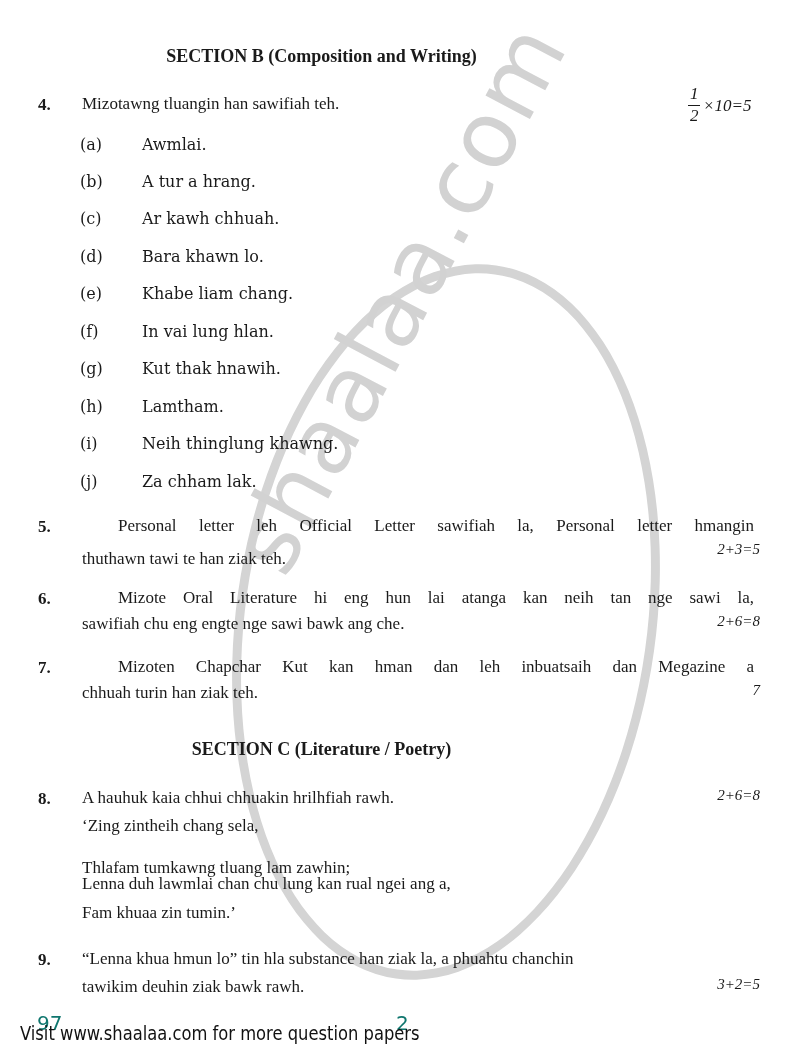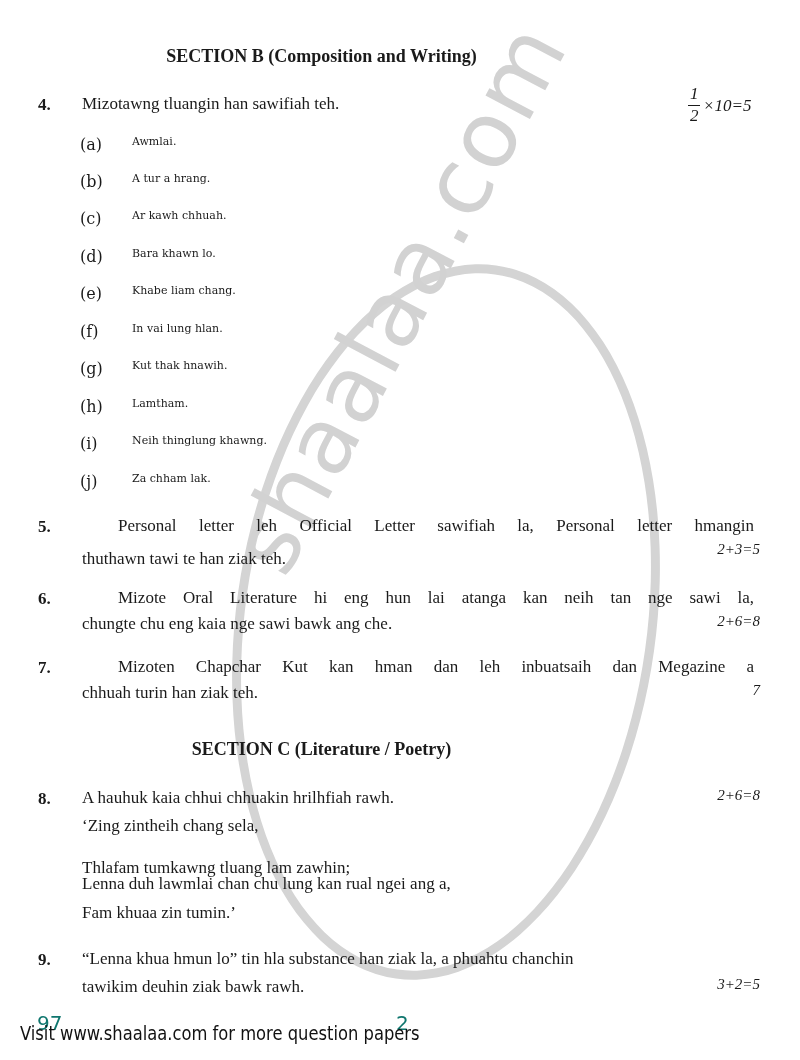--- a/index.html
+++ b/index.html
@@ -36,22 +36,22 @@
   .qtext.justify-full { text-align: justify; text-align-last: justify; width: 636px; margin-left: 36px; }
   .marks {
     position: absolute; right: 40px; font-style: italic;
     font-family: "Liberation Serif", serif; font-size: 15px;
   }
   .sub-label {
     position: absolute; left: 80px;
     font-family: "DejaVu Serif", serif; font-size: 16px;
   }
   .sub-text {
-    position: absolute; left: 132px;
-    font-family: "DejaVu Serif", serif; font-size: 11px;
+    position: absolute; left: 142px;
+    font-family: "DejaVu Serif", serif; font-size: 16px;
   }
   .poem-line {
     position: absolute; left: 82px;
     font-family: "Liberation Serif", serif; font-size: 17px;
   }
   .frac {
     position: absolute; left: 690px; top: 84px;
     font-family: "Liberation Serif", serif; font-style: italic; font-size: 17px;
   }
   .frac .num { position: absolute; left: 0; top: 0; }
@@ -120,21 +120,21 @@
     <span class="sub-text" style="top:472px;">Za chham lak.</span>
   </div>
 
   <div class="qnum" style="top:517px;">5.</div>
   <div class="qtext justify-full" style="top:513px;">Personal letter leh Official Letter sawifiah la, Personal letter hmangin</div>
   <div class="qtext" style="top:539px;margin-top:7px;">thuthawn tawi te han ziak teh.</div>
   <div class="marks" style="top:541px;">2+3=5</div>
 
   <div class="qnum" style="top:589px;">6.</div>
   <div class="qtext justify-full" style="top:585px;">Mizote Oral Literature hi eng hun lai atanga kan neih tan nge sawi la,</div>
-  <div class="qtext" style="top:611px;">chungte chu eng kaia nge sawi bawk ang che.</div>
+  <div class="qtext" style="top:611px;">sawifiah chu eng engte nge sawi bawk ang che.</div>
   <div class="marks" style="top:613px;">2+6=8</div>
 
   <div class="qnum" style="top:658px;">7.</div>
   <div class="qtext justify-full" style="top:654px;">Mizoten Chapchar Kut kan hman dan leh inbuatsaih dan Megazine a</div>
   <div class="qtext" style="top:680px;">chhuah turin han ziak teh.</div>
   <div class="marks" style="top:682px;">7</div>
 
   <div class="section-title" style="top:739px;">SECTION C (Literature / Poetry)</div>
 
   <div class="qnum" style="top:789px;">8.</div>

